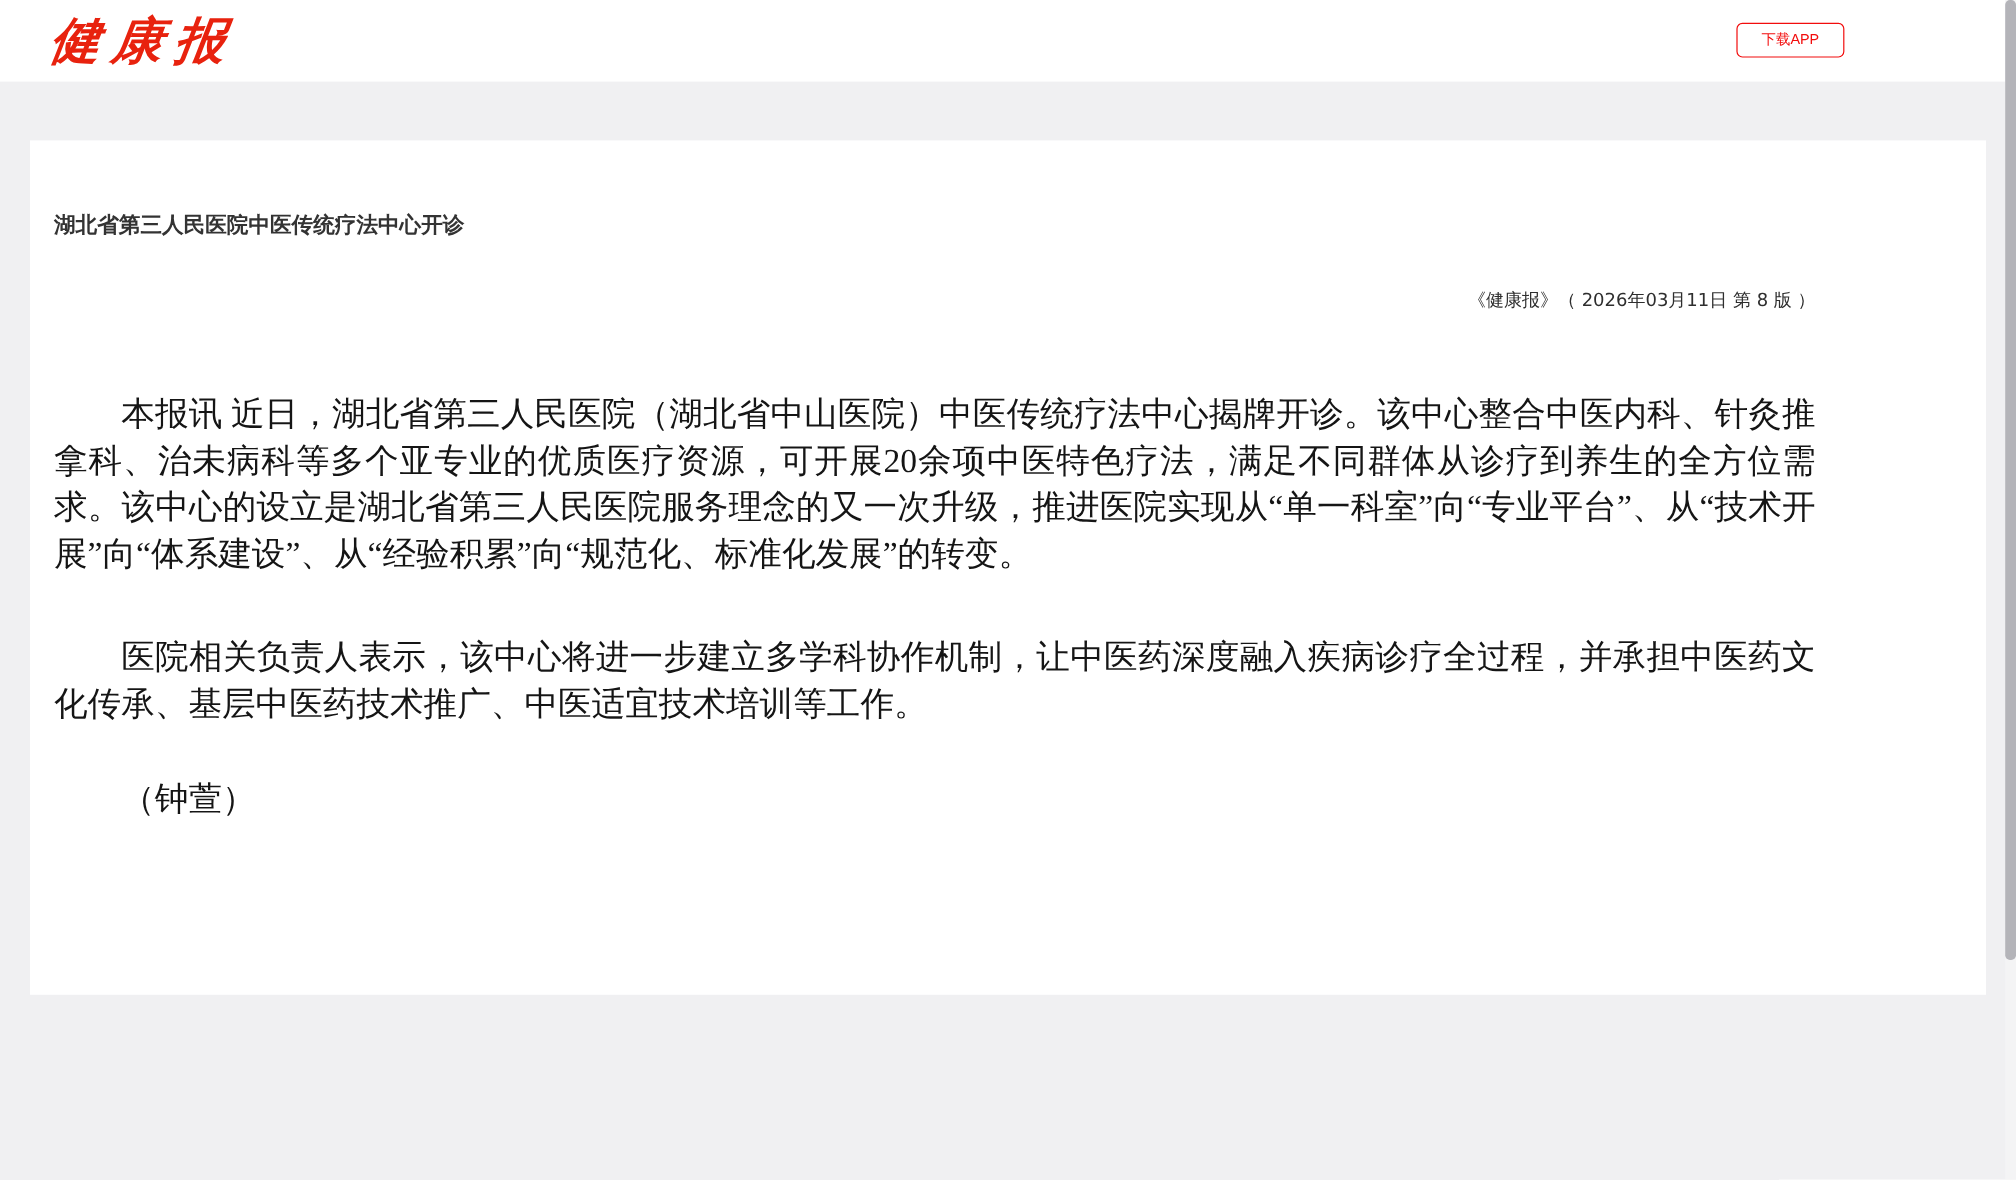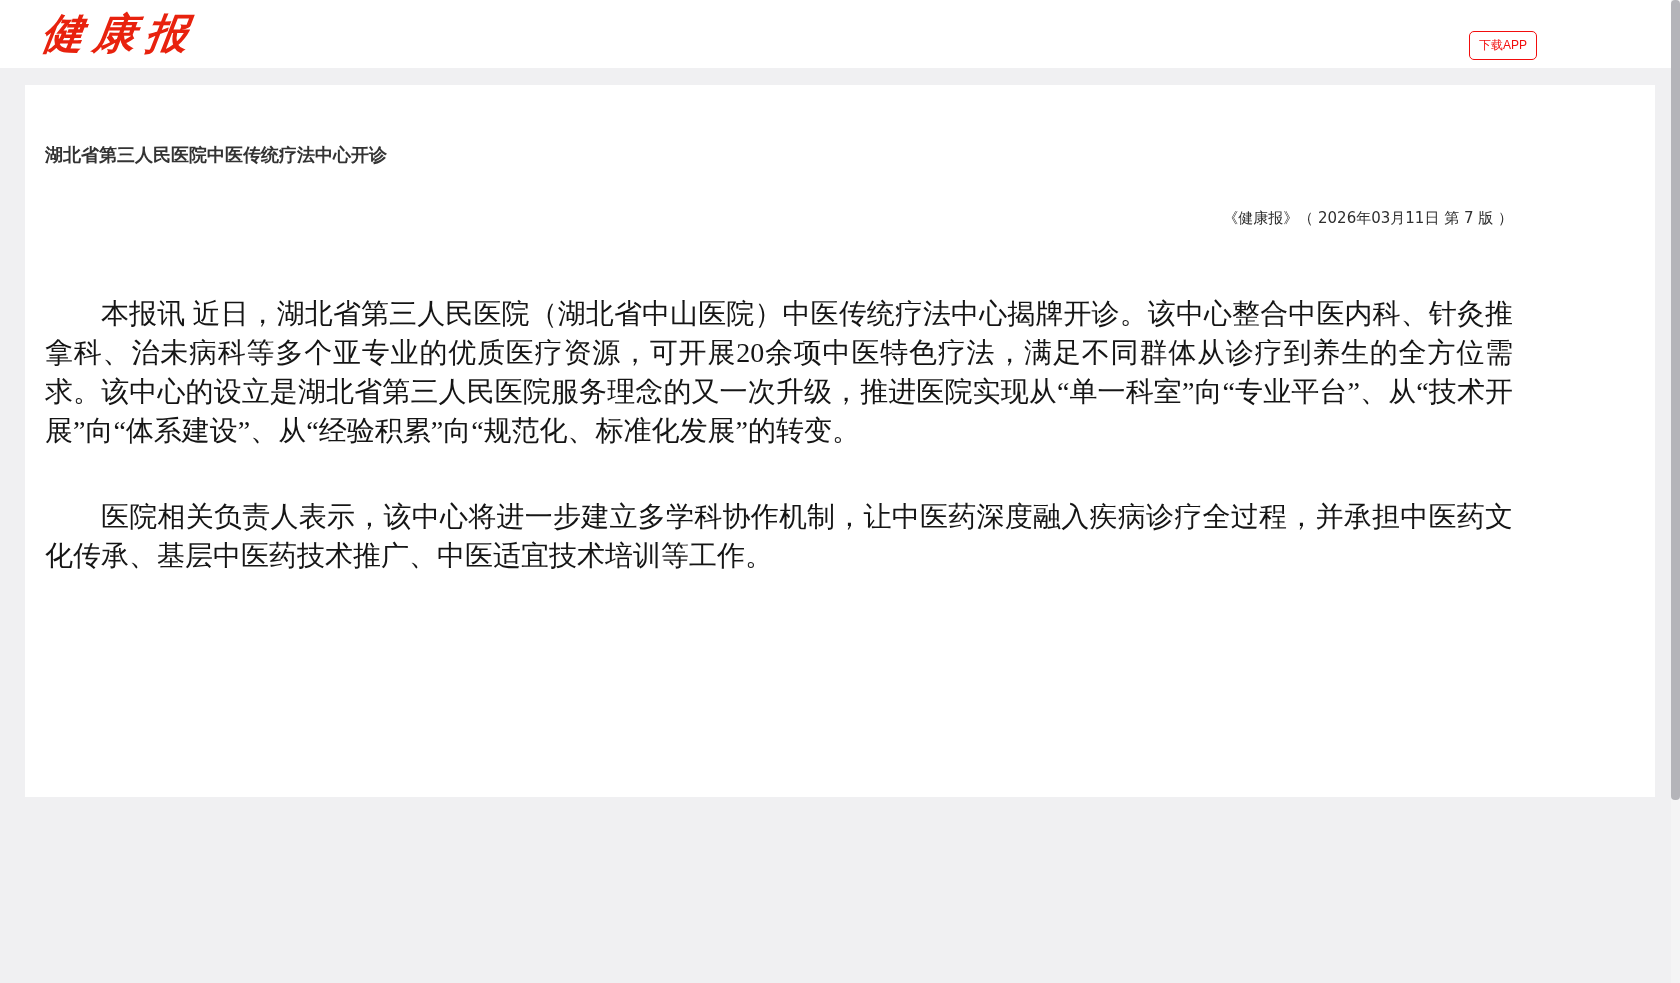--- a/index.html
+++ b/index.html
@@ -36,41 +36,41 @@
     letter-spacing:10px;
     color:var(--brand-red);
     transform:skewX(-8deg);
     cursor:pointer;
   }
   .download-app{
     position:absolute;
     right:143px;
     top:19px;
     height:29px;
-    padding:0 9px;
+    padding:0 20px;
     background:#ffffff;
     border:1px solid var(--control-red);
     border-radius:5px;
     color:var(--control-red);
     font-size:12px;
     line-height:27px;
     cursor:pointer;
     display:inline-block;
-    margin-top:12px;
   }
 
   
   .main-area{
     padding:17px 25px 0 25px;
   }
   .card{
     background:var(--card-bg);
     width:1630px;
     height:712px;
     padding:0 20px;
+    margin-top:32px;
   }
   .card-inner{
     margin:0 122px 0 0;
     padding-top:1px;
   }
 
   .article-title{
     margin-top:57px;
     margin-left:0;
     font-size:18px;
@@ -157,26 +157,27 @@
   <div class="logo">健康报</div>
   <a class="download-app">下载APP</a>
 </div>
 
 <div class="main-area">
   <div class="card">
     <div class="card-inner">
 
       <h1 class="article-title">湖北省第三人民医院中医传统疗法中心开诊</h1>
 
-      <div class="source-line">《健康报》（ 2026年03月11日 第 7 版 ）</div>
+      <div class="source-line">《健康报》（ 2026年03月11日 第 8 版 ）</div>
 
 
       <div class="article-body">
         <p class="para-1">本报讯 近日，湖北省第三人民医院（湖北省中山医院）中医传统疗法中心揭牌开诊。该中心整合中医内科、针灸推拿科、治未病科等多个亚专业的优质医疗资源，可开展20余项中医特色疗法，满足不同群体从诊疗到养生的全方位需求。该中心的设立是湖北省第三人民医院服务理念的又一次升级，推进医院实现从“单一科室”向“专业平台”、从“技术开展”向“体系建设”、从“经验积累”向“规范化、标准化发展”的转变。</p>
         <p class="para-2">医院相关负责人表示，该中心将进一步建立多学科协作机制，让中医药深度融入疾病诊疗全过程，并承担中医药文化传承、基层中医药技术推广、中医适宜技术培训等工作。</p>
+        <p class="para-sign">（钟萱）</p>
       </div>
 
     </div>
   </div>
 </div>
 
 <div class="scrollbar-track">
   <div class="scrollbar-thumb"></div>
 </div>
 

